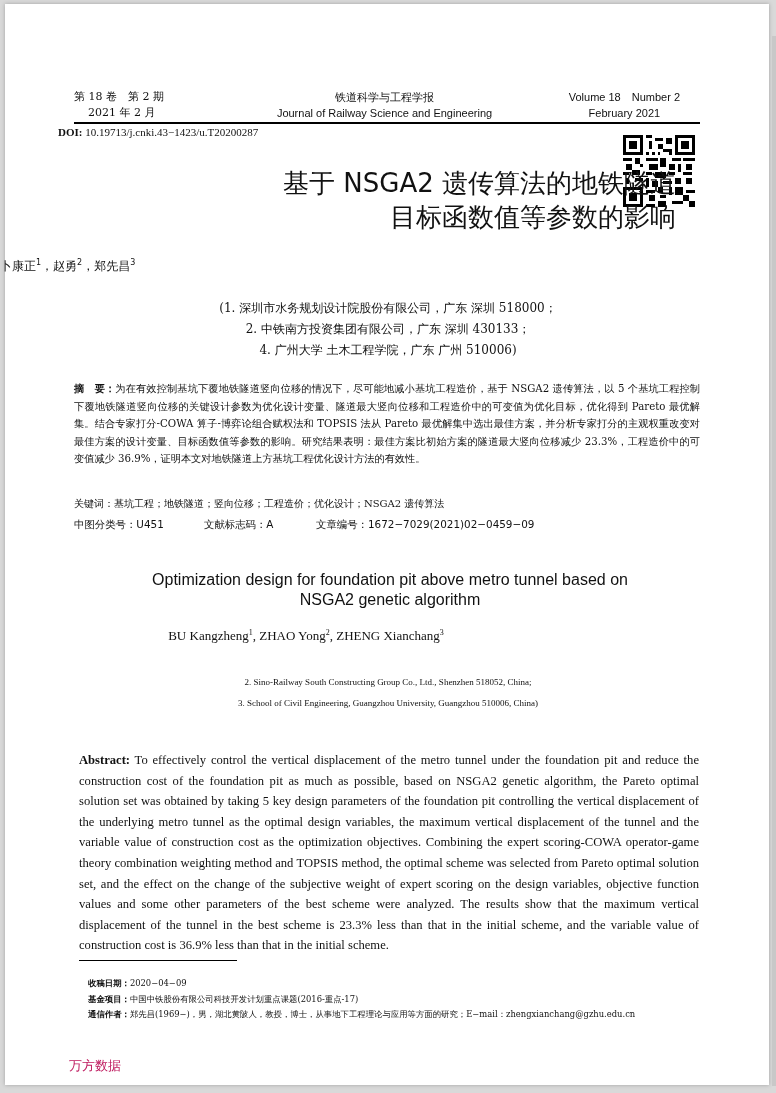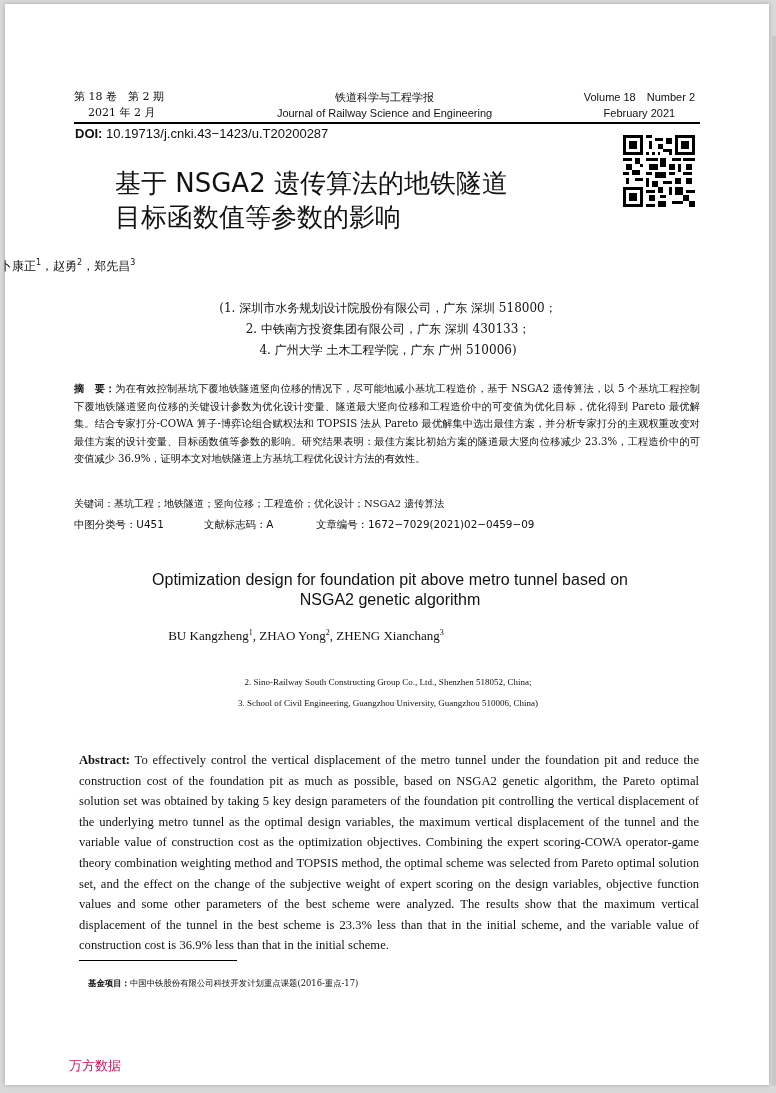--- a/index.html
+++ b/index.html
@@ -3,27 +3,27 @@
 <meta charset="utf-8">
 <style>
   html, body { margin:0; padding:0; }
   body { width:776px; height:1093px; background:#d9d9d9; position:relative; overflow:hidden; font-family:"DejaVu Serif", serif; color:#111; }
   .page { position:absolute; left:5px; top:4px; width:764px; height:1081px; background:#fff; box-shadow:0 0 4px rgba(0,0,0,0.25); }
   .scrollbar { position:absolute; right:0; top:36px; width:4px; height:1050px; background:#c8c8c8; }
   .header { position:absolute; left:74px; top:89px; width:621px; font-size:11px; }
   .hdr-l { position:absolute; left:0; top:0; font-family:"DejaVu Serif", serif; line-height:16px; }
   .hdr-l div:nth-child(2) { padding-left:14px; }
   .hdr-c { position:absolute; left:0; width:100%; top:0; text-align:center; font-family:"Liberation Sans", sans-serif; line-height:16px; }
-  .hdr-r { position:absolute; right:0; top:0; text-align:right; font-family:"Liberation Sans", sans-serif; line-height:16px; }
+  .hdr-r { position:absolute; right:15px; top:0; text-align:right; font-family:"Liberation Sans", sans-serif; line-height:16px; }
   .hdr-r div:nth-child(2) { padding-right:0px; text-align:center; }
   .rule { position:absolute; left:74px; top:122px; width:626px; height:2px; background:#000; }
-  .doi { position:absolute; left:75px; top:126px; font-family:Liberation Sans, sans-serif; font-size:13px; }
+  .doi { position:absolute; left:58px; top:126px; font-family:Liberation Serif, serif; font-size:11px; }
   .doi b { font-weight:bold; }
   .qr { position:absolute; left:623px; top:135px; width:72px; height:72px; }
-  .title-cn { position:absolute; left:115px; width:540px; top:166px; text-align:left; font-size:26px; line-height:34px; font-family:"DejaVu Sans", sans-serif; }
+  .title-cn { position:absolute; left:136px; width:540px; top:166px; text-align:right; font-size:26px; line-height:34px; font-family:"DejaVu Sans", sans-serif; }
   .title-cn .l1 { display:block; }
   .authors-cn { position:absolute; left:0; width:776px; top:258px; text-align:left; font-size:12px; font-family:"DejaVu Sans", sans-serif; }
   sup { font-size:8px; }
   .affil-cn { position:absolute; left:0; width:776px; top:298px; text-align:center; font-size:12px; line-height:21px; font-family:"DejaVu Serif", serif; }
   .abs-cn { position:absolute; left:74px; width:626px; top:380px; font-size:10.2px; line-height:17.6px; text-align:justify; font-family:"DejaVu Serif", serif; }
   .abs-cn b { font-family:"DejaVu Sans", sans-serif; font-weight:bold; }
   .kw { position:absolute; left:74px; top:497px; font-size:10px; font-family:"DejaVu Serif", serif;text-align:center; }
   .kw b { font-family:"DejaVu Sans", sans-serif; font-weight:normal; }
   .cls { position:absolute; left:74px; top:518px; font-size:10.4px; font-family:"DejaVu Sans", sans-serif; width:626px; }
   .cls span { display:inline-block; }
@@ -166,16 +166,18 @@
   <div>2. Sino-Railway South Constructing Group Co., Ltd., Shenzhen 518052, China;</div>
   <div>3. School of Civil Engineering, Guangzhou University, Guangzhou 510006, China)</div>
 </div>
 
 <div class="abs-en">
   <b>Abstract:</b><span> To effectively control the vertical displacement of the metro tunnel under the foundation pit and reduce the construction cost of the foundation pit as much as possible, based on NSGA2 genetic algorithm, the Pareto optimal solution set was obtained by taking 5 key design parameters of the foundation pit controlling the vertical displacement of the underlying metro tunnel as the optimal design variables, the maximum vertical displacement of the tunnel and the variable value of construction cost as the optimization objectives. Combining the expert scoring-COWA operator-game theory combination weighting method and TOPSIS method, the optimal scheme was selected from Pareto optimal solution set, and the effect on the change of the subjective weight of expert scoring on the design variables, objective function values and some other parameters of the best scheme were analyzed. The results show that the maximum vertical displacement of the tunnel in the best scheme is 23.3% less than that in the initial scheme, and the variable value of construction cost is 36.9% less than that in the initial scheme.</span>
 </div>
 
 <div class="fn-rule"></div>
 <div class="footnotes">
+  <div><b>收稿日期：</b><span>2020−04−09</span></div>
   <div><b>基金项目：</b><span>中国中铁股份有限公司科技开发计划重点课题(2016-重点-17)</span></div>
+  <div><b>通信作者：</b><span>郑先昌(1969−)，男，湖北黄陂人，教授，博士，从事地下工程理论与应用等方面的研究；E−mail：zhengxianchang@gzhu.edu.cn</span></div>
 </div>
 
 <div class="watermark">万方数据</div>
 
 </body></html>

